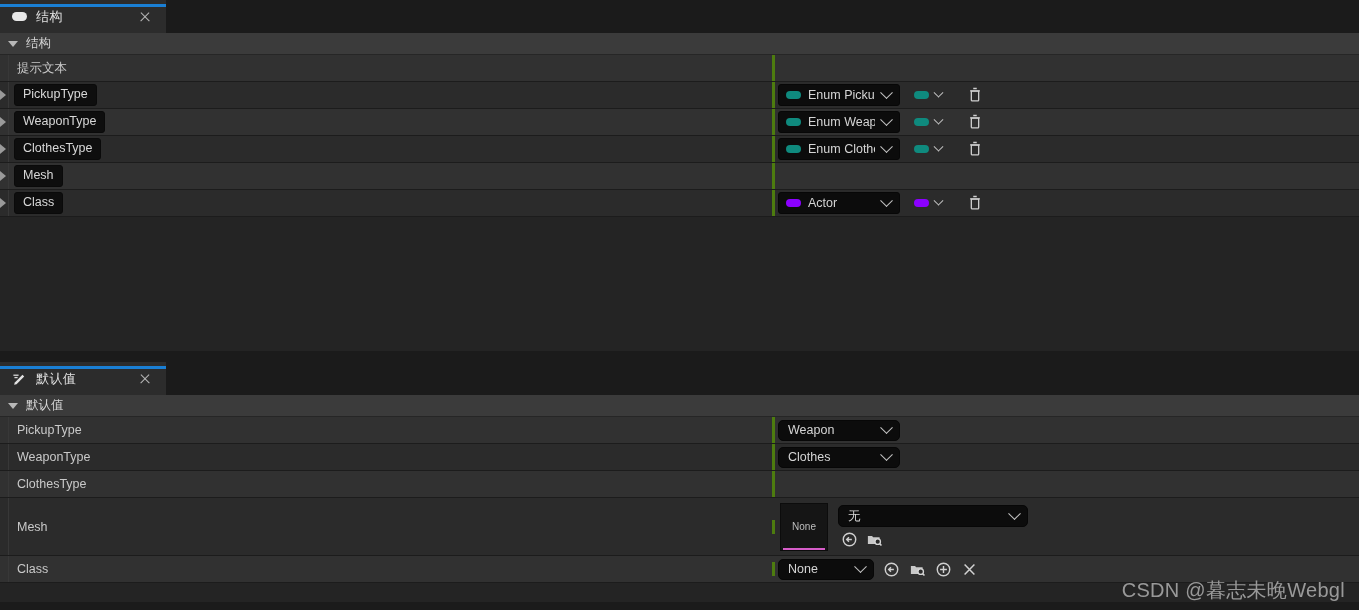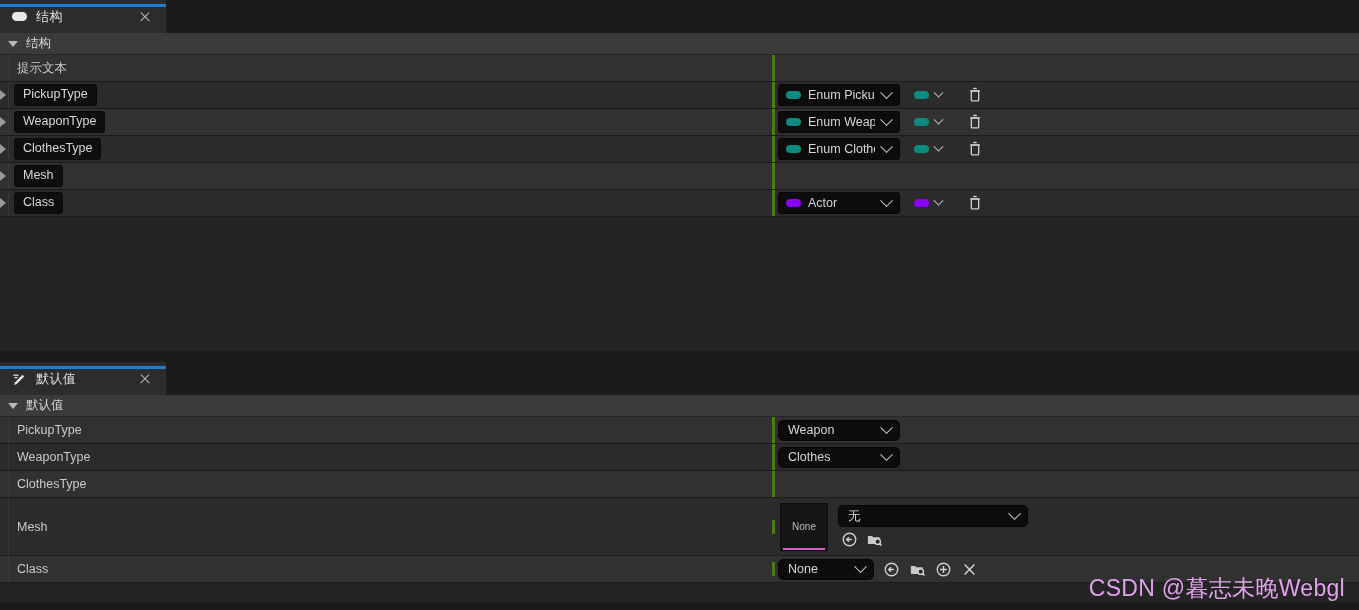--- a/index.html
+++ b/index.html
@@ -123,21 +123,21 @@
   }
   .thumb::after{ content:""; position:absolute; left:2px; right:2px; bottom:0; height:2px; background:#d65cc8; }
 
   .iconbtn{ width:17px; height:17px; flex:none; }
 
   .meshstack{ display:flex; flex-direction:column; gap:4px; }
   .meshrowicons{ display:flex; align-items:center; gap:8px; padding-left:3px; }
 
   .watermark{
     position:absolute; right:14px; bottom:6px;
-    color:#f0abfc; font-size:23px; opacity:.92; letter-spacing:.3px;
+    color:#a3a3a3; font-size:20px; opacity:.92; letter-spacing:.3px;
   }
   .panelgap{ height:11px; background:#1b1b1b; }
   .fillpane{ background:#242424; }
 </style>
 </head>
 <body>
 
 <div class="app">
 
   <div class="tabstrip">

